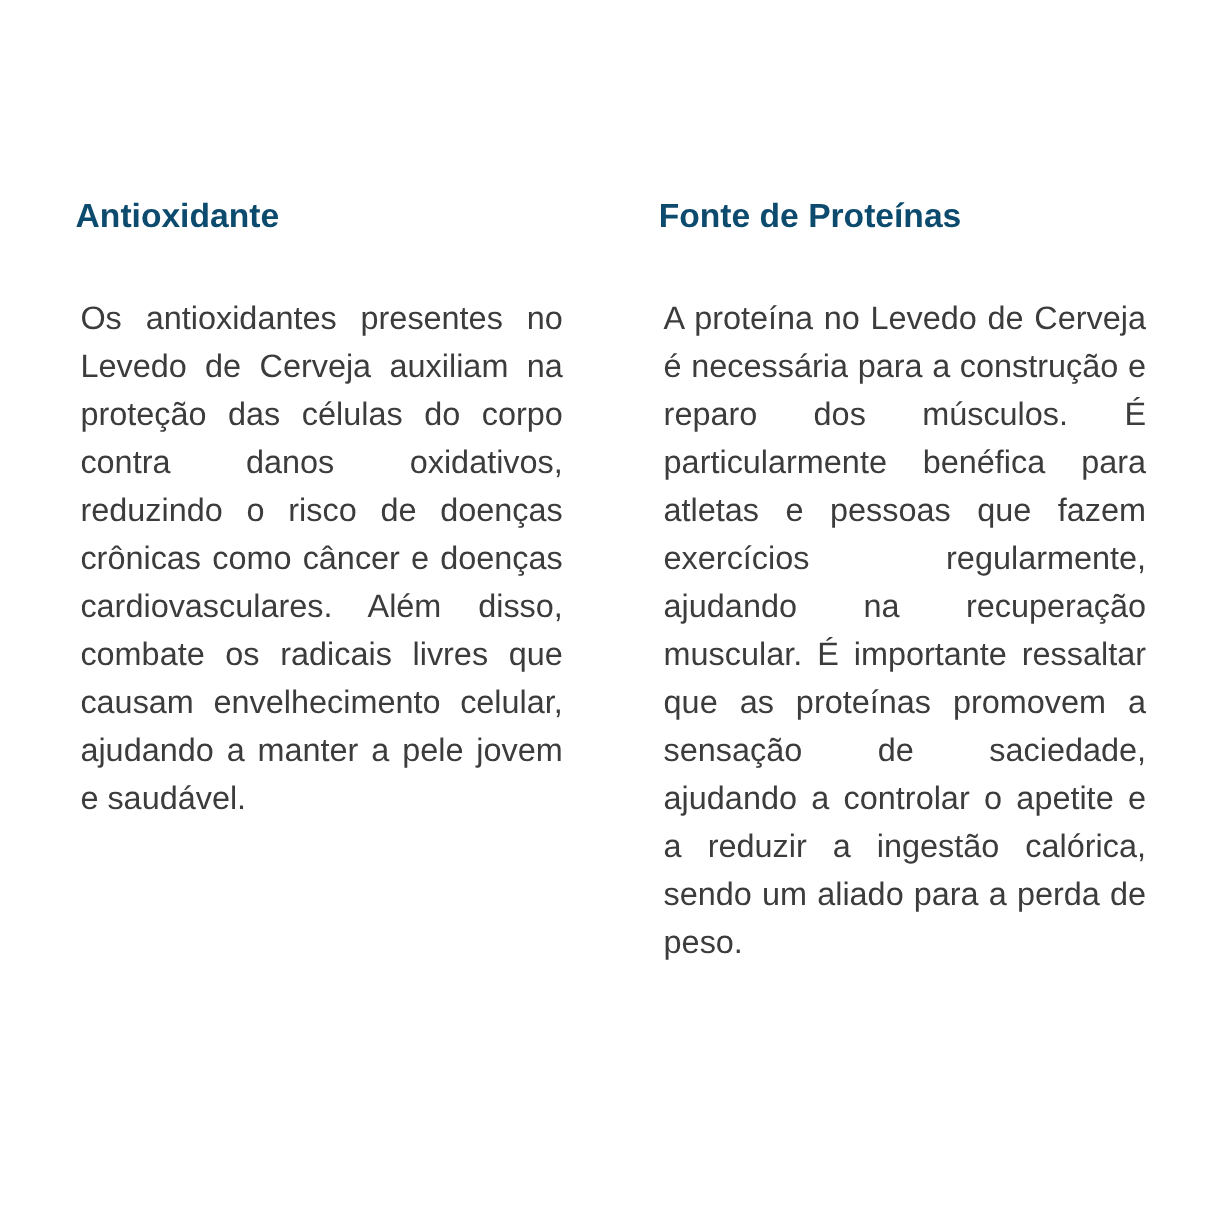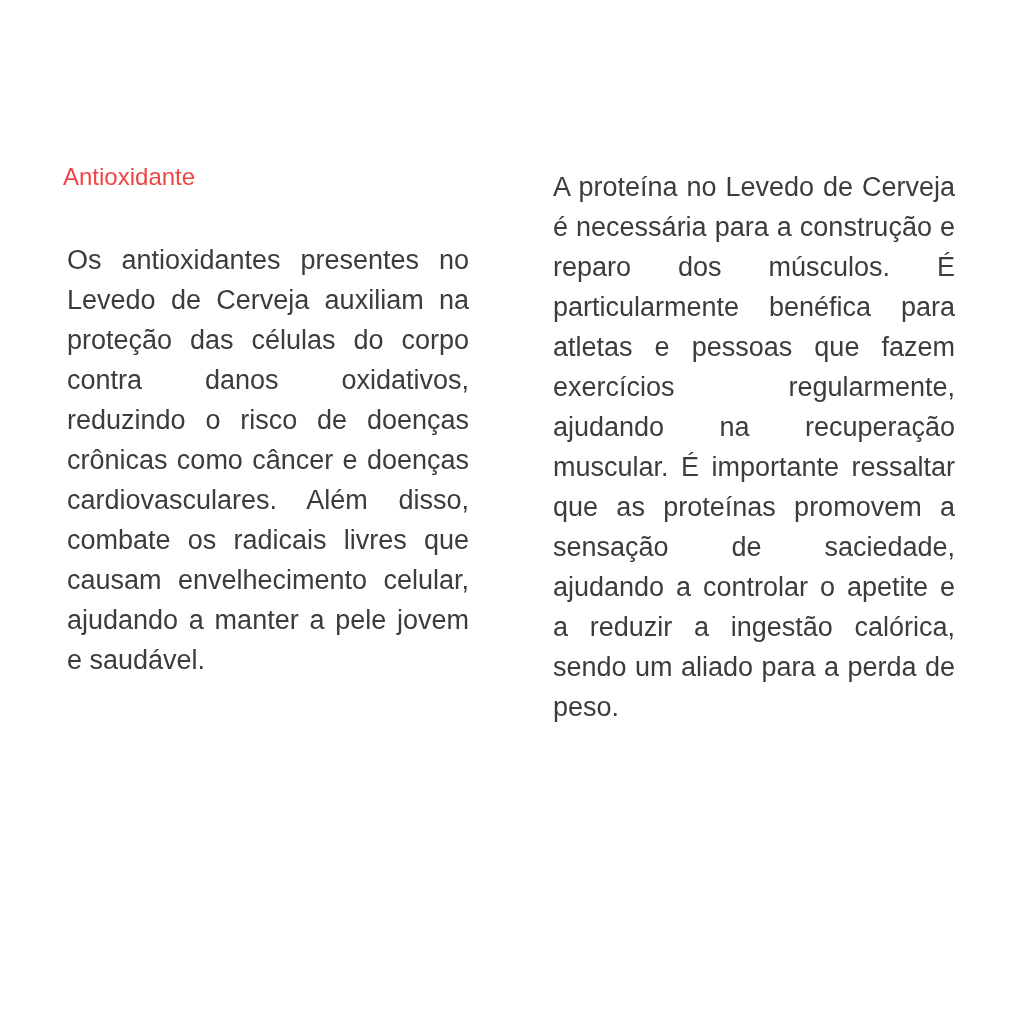--- a/index.html
+++ b/index.html
@@ -20,24 +20,24 @@
   .columns {
     display: flex;
     gap: 76px;
   }
   .col {
     width: 410px;
     box-sizing: border-box;
   }
   .section-heading {
     margin: 0 0 48px 0;
-    font-size: 24px;
+    font-size: 28px;
     line-height: 1.2;
-    font-weight: 400;
-    color: #ef4444;
+    font-weight: 700;
+    color: #0c4a6e;
   }
   .section-paragraph {
     margin: 4px;
     font-size: 27px;
     line-height: 40px;
     color: #3c3c3c;
     text-align: justify;
   }
 </style>
 </head>
@@ -45,17 +45,18 @@
 
 <div class="page">
   <div class="columns">
 
     <section class="col">
       <h2 class="section-heading">Antioxidante</h2>
       <p class="section-paragraph">Os antioxidantes presentes no Levedo de Cerveja auxiliam na proteção das células do corpo contra danos oxidativos, reduzindo o risco de doenças crônicas como câncer e doenças cardiovasculares. Além disso, combate os radicais livres que causam envelhecimento celular, ajudando a manter a pele jovem e saudável.</p>
     </section>
 
     <section class="col">
+      <h2 class="section-heading">Fonte de Proteínas</h2>
       <p class="section-paragraph">A proteína no Levedo de Cerveja é necessária para a construção e reparo dos músculos. É particularmente benéfica para atletas e pessoas que fazem exercícios regularmente, ajudando na recuperação muscular. É importante ressaltar que as proteínas promovem a sensação de saciedade, ajudando a controlar o apetite e a reduzir a ingestão calórica, sendo um aliado para a perda de peso.</p>
     </section>
 
   </div>
 </div>
 
 </body></html>

